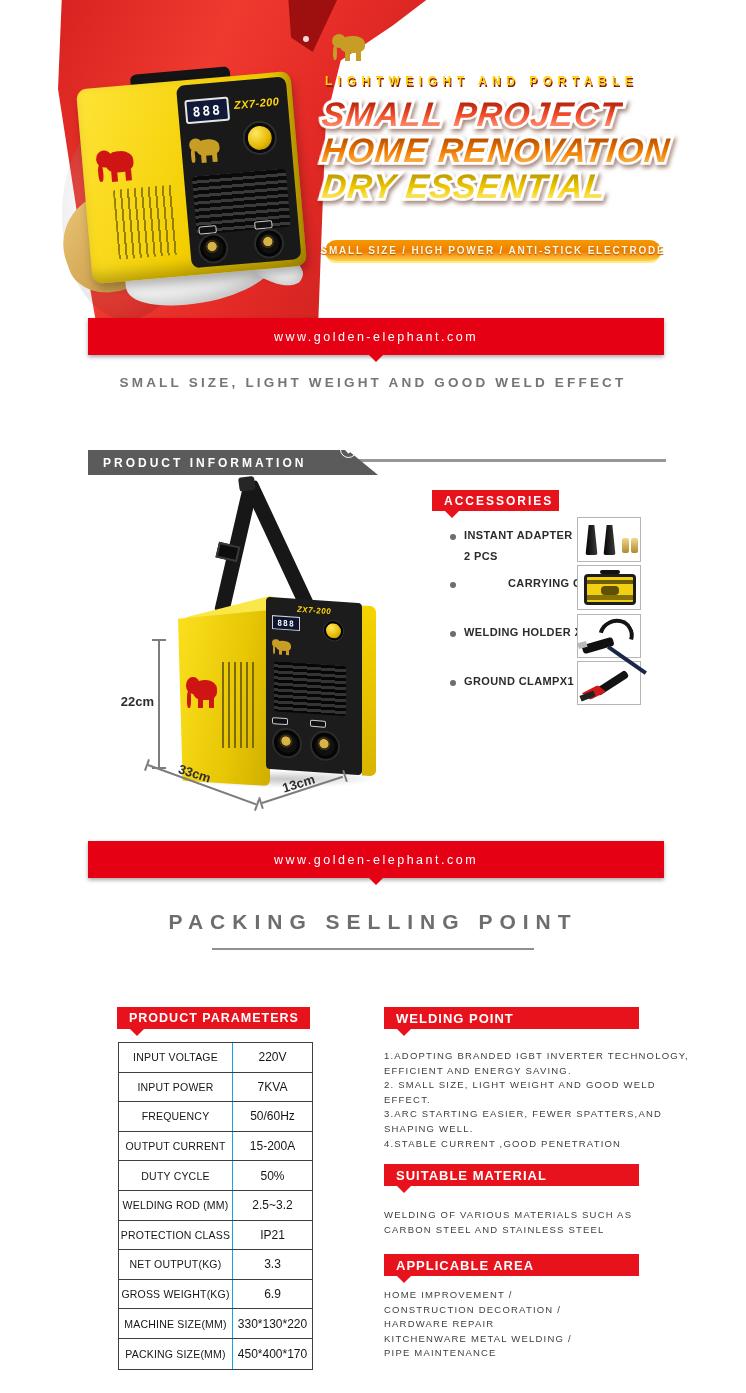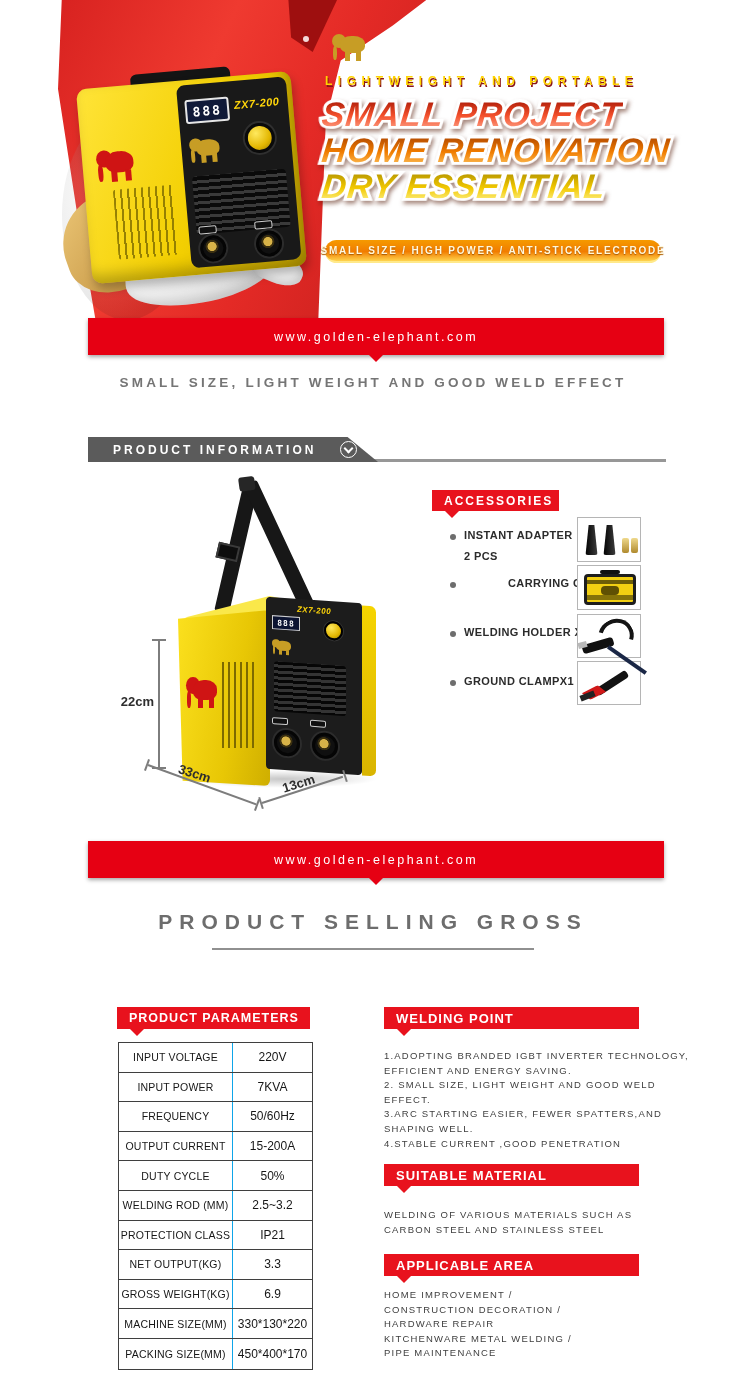--- a/index.html
+++ b/index.html
@@ -82,23 +82,23 @@
     display:flex; align-items:center; justify-content:center; font-size:12.5px; letter-spacing:2.5px;
     box-shadow:0 2px 4px rgba(0,0,0,.35); }
   .site-banner .tri { position:absolute; left:50%; bottom:-7px; margin-left:-8px; width:0; height:0;
     border-left:8px solid transparent; border-right:8px solid transparent; border-top:8px solid #e60013; }
 
   .tagline { position:absolute; left:0; top:375px; width:746px; text-align:center; font-size:13.5px;
     font-weight:700; letter-spacing:3.2px; color:#757575; }
 
   
   .info-line { position:absolute; left:88px; top:459px; width:578px; height:3px; background:#979797; }
-  .info-bar { position:absolute; left:88px; top:437px; width:290px; height:25px; background:#5b5b5b;
+  .info-bar { position:absolute; left:88px; top:450px; width:290px; height:25px; background:#5b5b5b;
     clip-path:polygon(0 0,89.5% 0,100% 100%,0 100%); color:#fff; font-size:12px; font-weight:700;
-    letter-spacing:3px; display:flex; align-items:center; padding-left:25px; }
+    letter-spacing:3px; display:flex; align-items:center; padding-left:15px; }
   .info-chevron { position:absolute; left:340px; top:441px; width:17px; height:17px; border:1.5px solid #fff;
     border-radius:50%; display:flex; align-items:center; justify-content:center; }
   .info-chevron b { display:block; width:7px; height:7px; border-right:2px solid #fff; border-bottom:2px solid #fff;
     transform:rotate(45deg); margin-top:-3px; }
 
   
   .figure { position:absolute; left:100px; top:478px; width:345px; height:345px; }
   .strap { position:absolute; background:#171717; border-radius:3px; transform-origin:top left; }
   .buckle { position:absolute; left:117px; top:66px; width:22px; height:16px; background:#0d0d0d;
     border:2px solid #3a3a3a; transform:rotate(13deg); }
@@ -357,21 +357,21 @@
     <span class="cl-handle"></span>
     <span class="cl-jaw"></span>
     <span class="cl-tip"></span>
   </div>
 
   <div class="site-banner" style="top:841px;">
     <span>www.golden-elephant.com</span>
     <span class="tri"></span>
   </div>
 
-  <div class="sp-title">PRODUCT SELLING GROSS</div>
+  <div class="sp-title">PACKING SELLING POINT</div>
   <div class="sp-underline"></div>
 
   <div class="red-head" style="left:117px;top:1007px;width:193px;height:22px;font-size:12.5px;">
     <span>PRODUCT PARAMETERS</span>
     <span class="tail"></span>
   </div>
   <div class="ptable">
     <div class="prow">
         <span class="pcell-l">INPUT VOLTAGE</span>
         <span class="pcell-r">220V</span>

